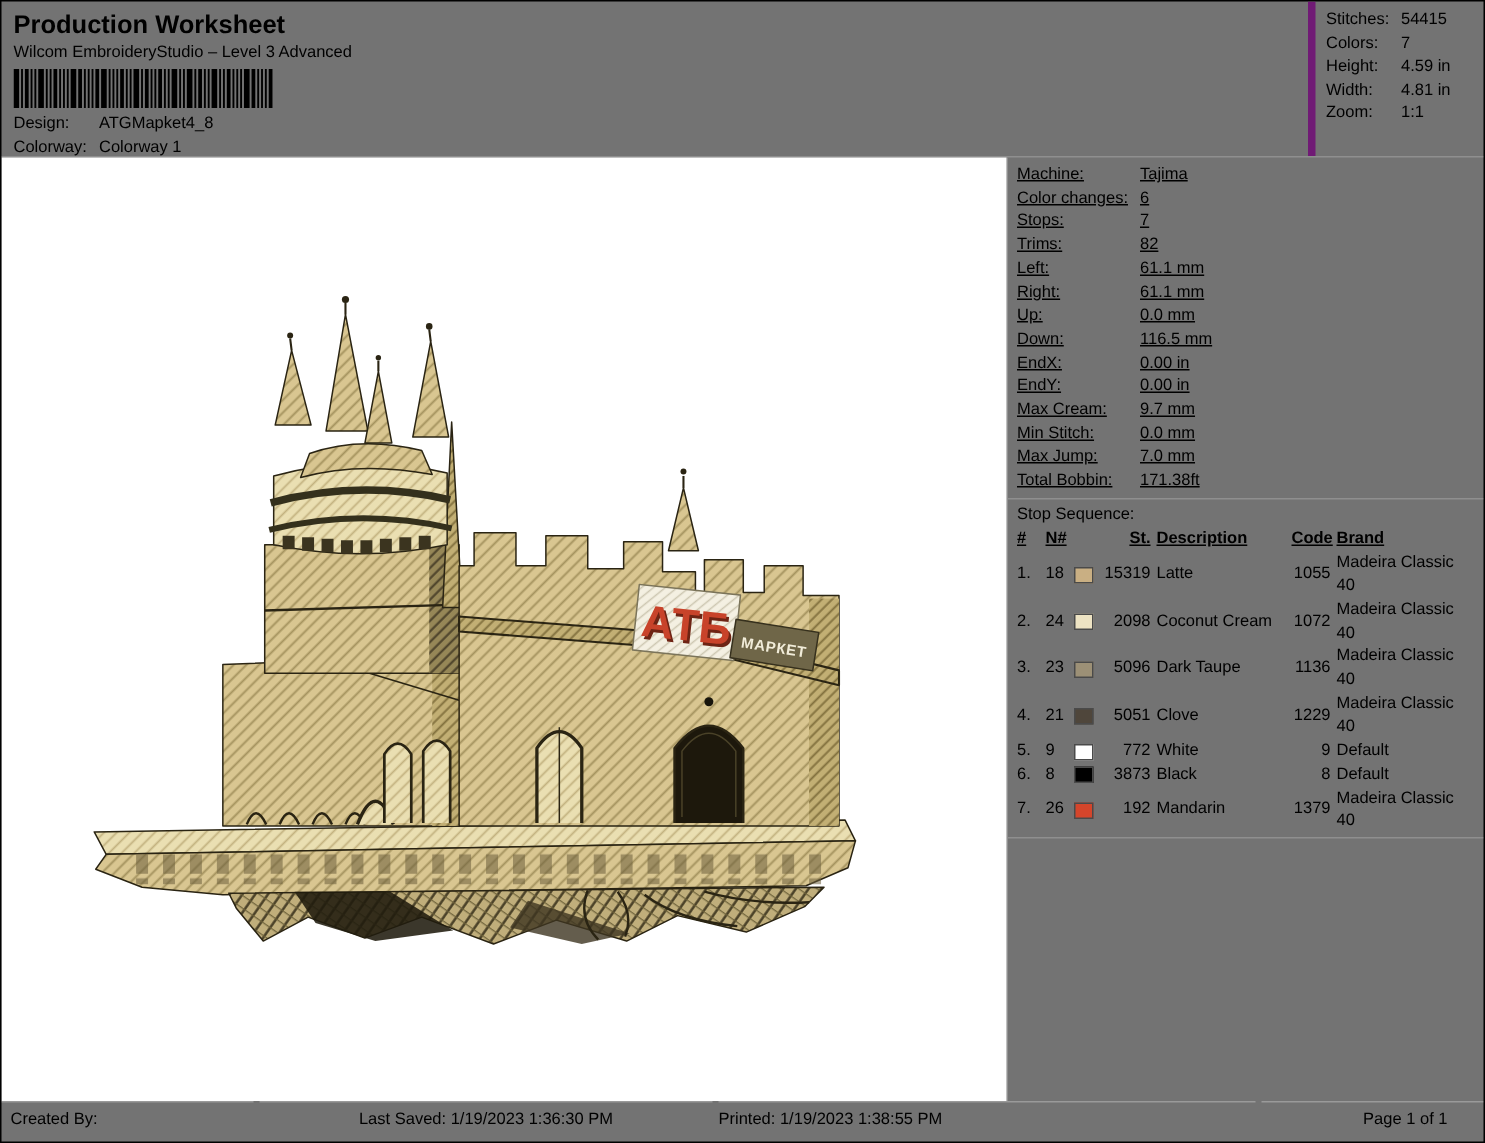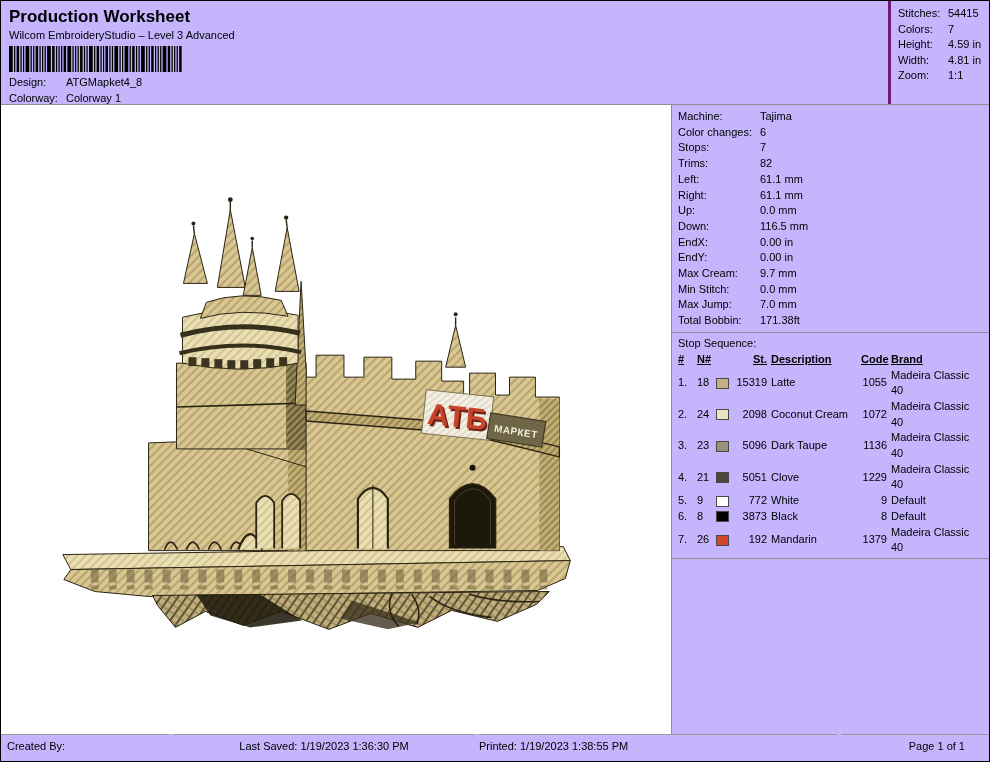--- a/index.html
+++ b/index.html
@@ -1,41 +1,41 @@
 <!DOCTYPE html>
 <html><head>
 <meta charset="utf-8">
 <style>
   html,body { margin:0; padding:0; background:#fff; }
   * { box-sizing:border-box; }
   .page {
     width:990px; height:762px;
     border:1px solid #000;
     font-family:"Liberation Sans","DejaVu Sans",sans-serif;
-    color:#000; background:#c4b5fd;
+    color:#000; background:#737373;
     display:flex; flex-direction:column;
     position:relative; overflow:hidden;
   }
   
   .header { height:104px; flex:0 0 auto; display:flex; border-bottom:1px solid #8f8f8f; }
   .header-left { flex:1; padding:6px 8px 0 8px; }
   .doc-title { font-size:17px; font-weight:bold; line-height:19px; }
   .doc-subtitle { font-size:11px; margin-top:3px; }
   .barcode { margin-top:5px; width:180px; height:26px; display:block; }
   .kv-row { display:flex; font-size:11px; margin-top:4px; line-height:12px; }
   .kv-row .k { width:57px; }
-  .header-stats { width:101px; border-left:3px solid #701a75; padding:5px 0 0 7px; font-size:11px; }
+  .header-stats { width:117px; border-left:5px solid #701a75; padding:5px 0 0 7px; font-size:11px; }
   .stat-row { display:flex; line-height:15.5px; }
   .stat-row .k { width:50px; }
   
   .body { flex:1; display:flex; min-height:0; }
   .design-area { flex:1; position:relative; background:#fff; }
   .design-area svg.castle { position:absolute; left:0; top:0; width:100%; height:100%; }
   .right-panel { width:318px; border-left:1px solid #8f8f8f; font-size:11px; display:flex; flex-direction:column; }
-  .info { padding:4px 6px 3px 6px; }
+  .info { padding:4px 6px 3px 6px;text-decoration:underline; }
   .info-row { display:flex; line-height:15.7px; }
   .info-row .k { width:82px; }
   .panel-divider { border-top:1px solid #8f8f8f; width:100%; }
   .stop-title { padding:3px 6px 1px 6px; line-height:14px; }
   .stop-table { padding:1px 6px 2px 6px; }
   .trow {
     display:grid;
     grid-template-columns:15px 15px 16px 31px 86px 26px 1fr;
     column-gap:4px;
     line-height:15.7px; align-items:center;

